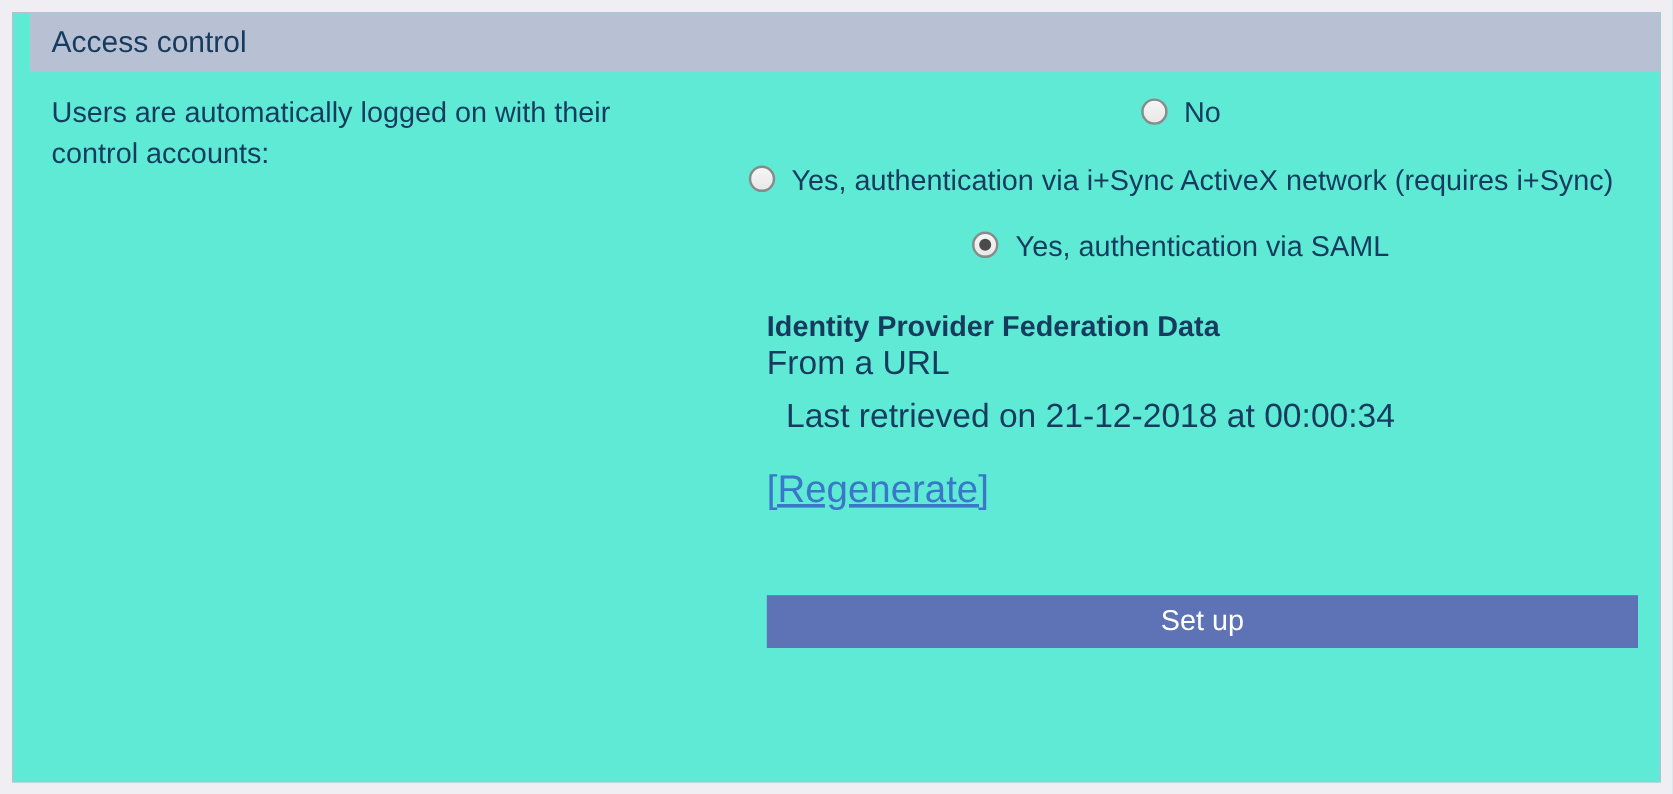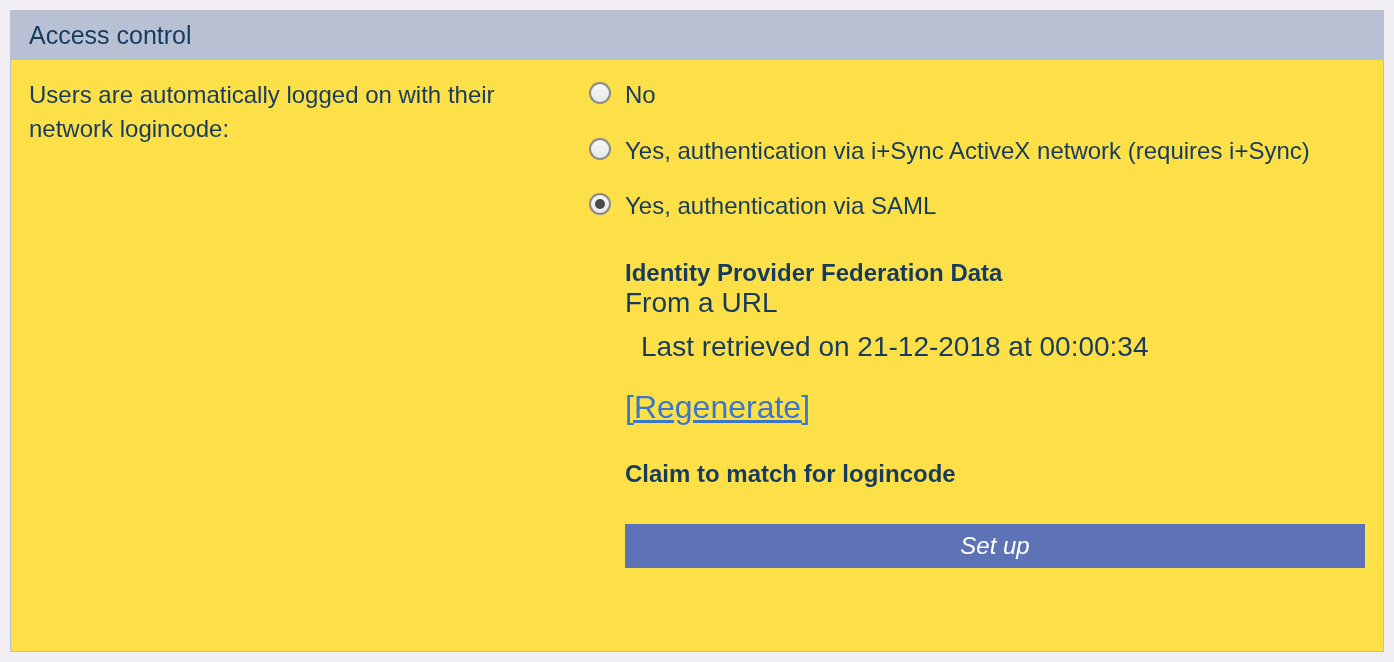--- a/index.html
+++ b/index.html
@@ -9,23 +9,24 @@
     }
     body {
       font-family: -apple-system, BlinkMacSystemFont, "Segoe UI", Arial, sans-serif;
       background: #f0edf3;
       width: 1394px;
       height: 662px;
       padding: 10px;
     }
     .panel {
       border: 1px solid #b8c0d0;
-      background: #fde047;
+      background: #5eead4;
       width: 100%;
       height: 100%;
+      padding-left: 14px;
     }
     .panel-header {
       background: #b7c1d3;
       padding: 10px 18px;
       font-size: 25px;
       color: #163b5e;
       font-weight: 400;
     }
     .panel-body {
       padding: 18px 18px 0 18px;
@@ -42,20 +43,21 @@
       line-height: 1.4;
       font-weight: 400;
     }
     .right-col {
       flex: 1;
     }
     .radio-group {
       display: flex;
       flex-direction: column;
       gap: 22px;
+      align-items: center;
     }
     .radio-option {
       display: flex;
       align-items: flex-start;
       gap: 14px;
     }
     .radio-input {
       appearance: none;
       width: 22px;
       height: 22px;
@@ -118,33 +120,32 @@
     }
     .setup-button {
       background: #5e72b6;
       color: #ffffff;
       font-size: 24px;
       border: none;
       padding: 8px 50px;
       cursor: pointer;
       font-family: inherit;
       margin-top: 10px;
-      font-style: italic;
     }
   </style>
 </head>
 <body>
 
 <div class="panel">
   <div class="panel-header">
     <span>Access control</span>
   </div>
   <div class="panel-body">
     <div class="left-col">
-      <div class="setting-label">Users are automatically logged on with their network logincode:</div>
+      <div class="setting-label">Users are automatically logged on with their control accounts:</div>
     </div>
     <div class="right-col">
       <div class="radio-group">
         <label class="radio-option">
           <input type="radio" name="autologon" class="radio-input" style="">
           <span class="radio-label">No</span>
         </label>
         <label class="radio-option">
           <input type="radio" name="autologon" class="radio-input" style="">
           <span class="radio-label">Yes, authentication via i+Sync ActiveX network (requires i+Sync)</span>
@@ -160,20 +161,19 @@
           <div class="detail-heading">Identity Provider Federation Data</div>
           <div class="detail-text">From a URL</div>
           <div class="detail-text" style="margin-top:12px;margin-left:16px;">Last retrieved on 21-12-2018 at 00:00:34</div>
         </div>
 
         <div class="entity-row">
           <span class="regen-link">[Regenerate]</span>
         </div>
 
         <div class="detail-block">
-          <div class="detail-heading">Claim to match for logincode</div>
         </div>
 
         <button class="setup-button">Set up</button>
       </div>
     </div>
   </div>
 </div>
 
 </body></html>

